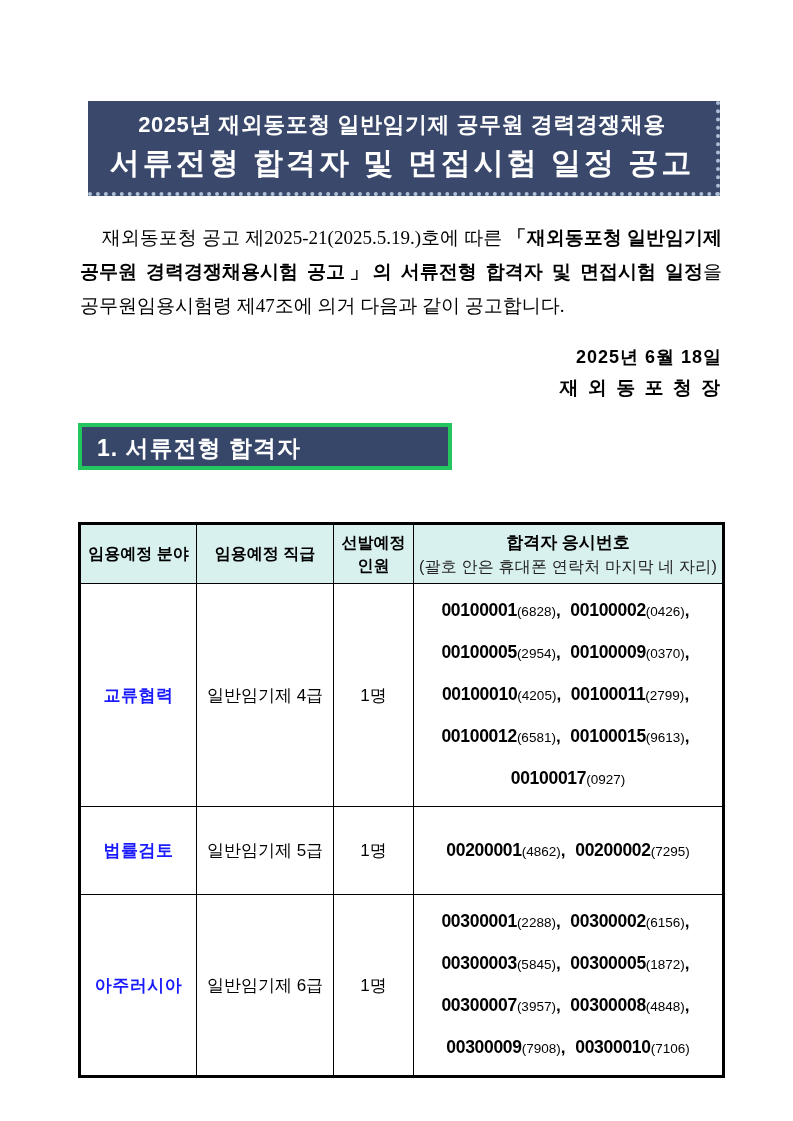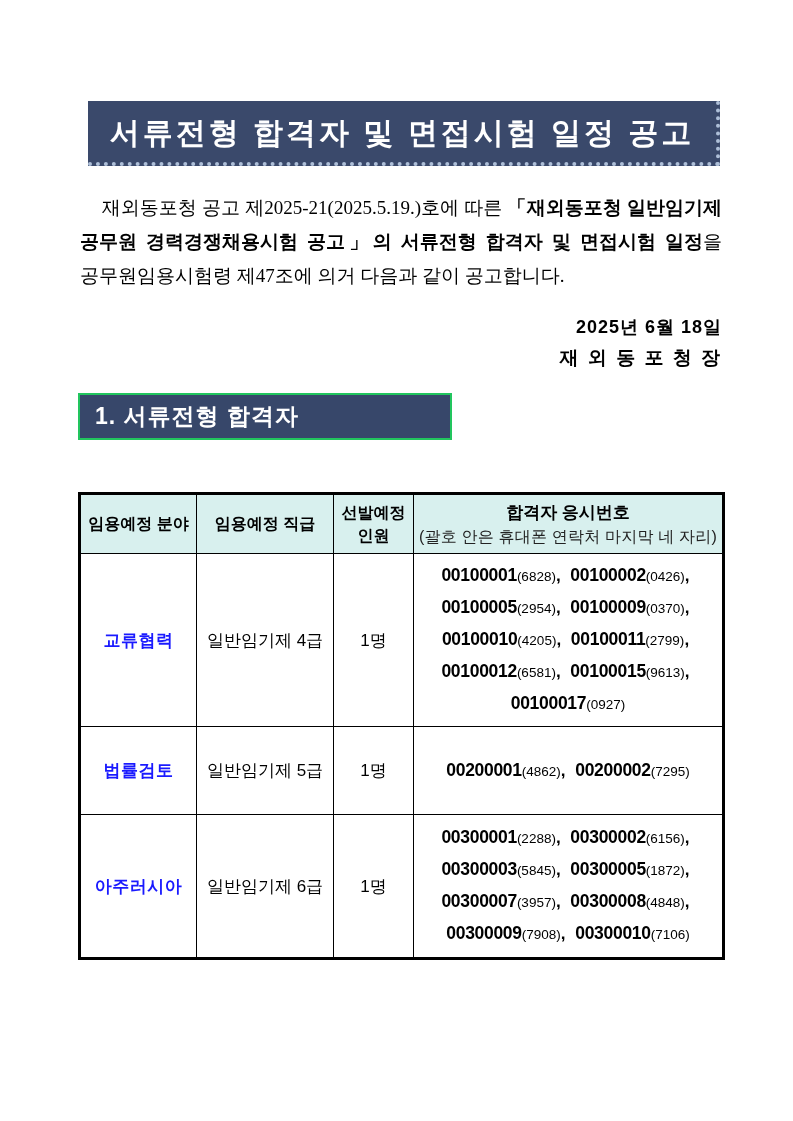--- a/index.html
+++ b/index.html
@@ -68,21 +68,21 @@
     font-size:19px;
     margin-top:6px;
     letter-spacing:2px;
   }
   
   .section-heading {
     margin-top:22px;
     width:374px;
     height:47px;
     background:#37476A;
-    border:2px solid #22c55e;
+    border:4px solid #22c55e;
     color:#ffffff;
     font-size:23px;
     font-weight:bold;
     line-height:43px;
     padding-left:15px;
     letter-spacing:1px;
   }
   
   table.pass {
     margin-top:52px;
@@ -100,32 +100,33 @@
   thead th { background:#D8F0EE; font-size:16px; font-weight:bold; padding:4px 2px; }
   th.pre { white-space:pre-line; line-height:1.45; }
   .h4t { font-size:17px; font-weight:bold; }
   .h4s { font-size:16px; font-weight:normal; color:#222; margin-top:3px; letter-spacing:0.2px; }
   tbody td { font-size:17px; background:#fff; }
   tbody tr:nth-child(1) { height:170px; }
   tbody tr:nth-child(2) { height:88px; }
   tbody tr:nth-child(3) { height:144px; }
   td.c-field { color:#1A1AFF; font-weight:bold; letter-spacing:0.5px; }
   td.c-nums { padding:6px 4px; }
-  .nline { line-height:30px; white-space:nowrap; }
+  .nline { line-height:40px; white-space:nowrap; }
   .num { font-weight:bold; font-size:17.5px; letter-spacing:-0.3px; }
   .ph { font-size:13.5px; font-weight:normal; }
   .sep { font-weight:bold; margin-right:5px; }
 </style>
 </head>
 <body>
 
 <div class="page">
 
 
   <div class="banner">
+    <div class="banner-line1">2025년 재외동포청 일반임기제 공무원 경력경쟁채용</div>
     <div class="banner-line2">서류전형 합격자 및 면접시험 일정 공고</div>
   </div>
 
   <p class="body-par"><span>재외동포청 공고 제2025-21(2025.5.19.)호에 따른 </span><span class="b">「재외동포청 일반임기제 공무원 경력경쟁채용시험 공고」의 서류전형 합격자 및 면접시험 일정</span><span>을 공무원임용시험령 제47조에 의거 다음과 같이 공고합니다.</span></p>
 
   <div class="date-line">2025년 6월 18일</div>
 
   <div class="signer-line">재 외 동 포 청 장</div>
 
   <div class="section-heading">

